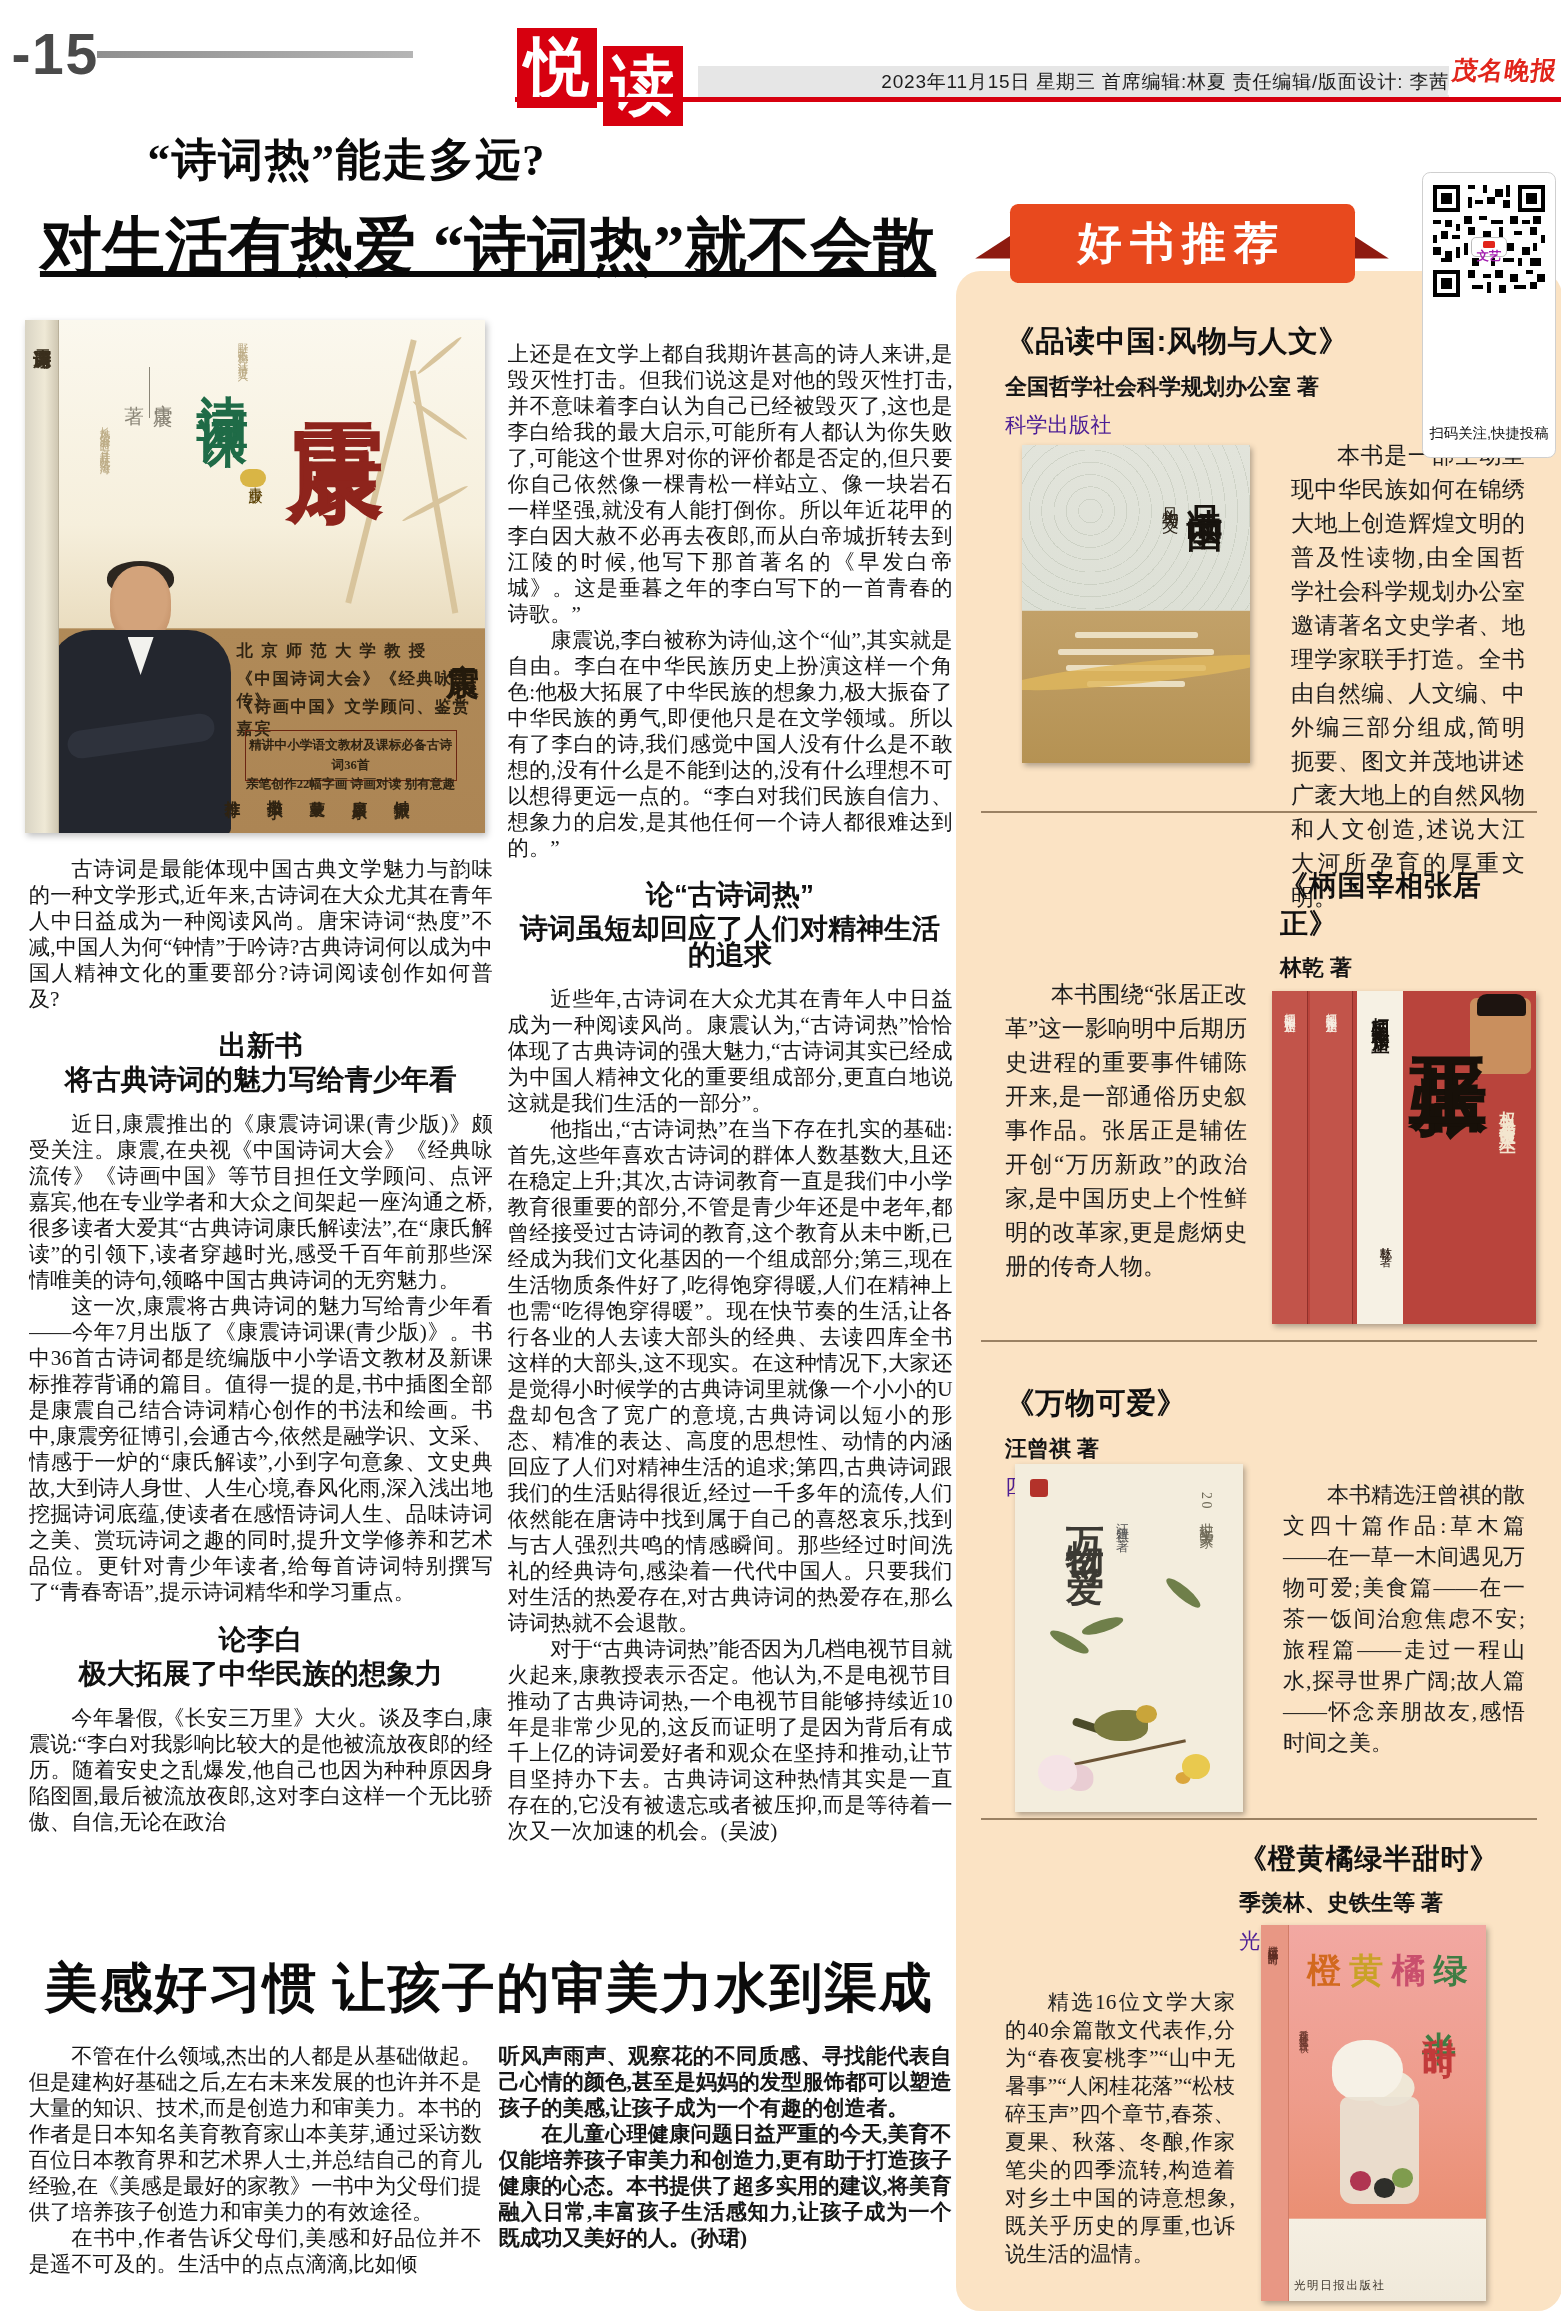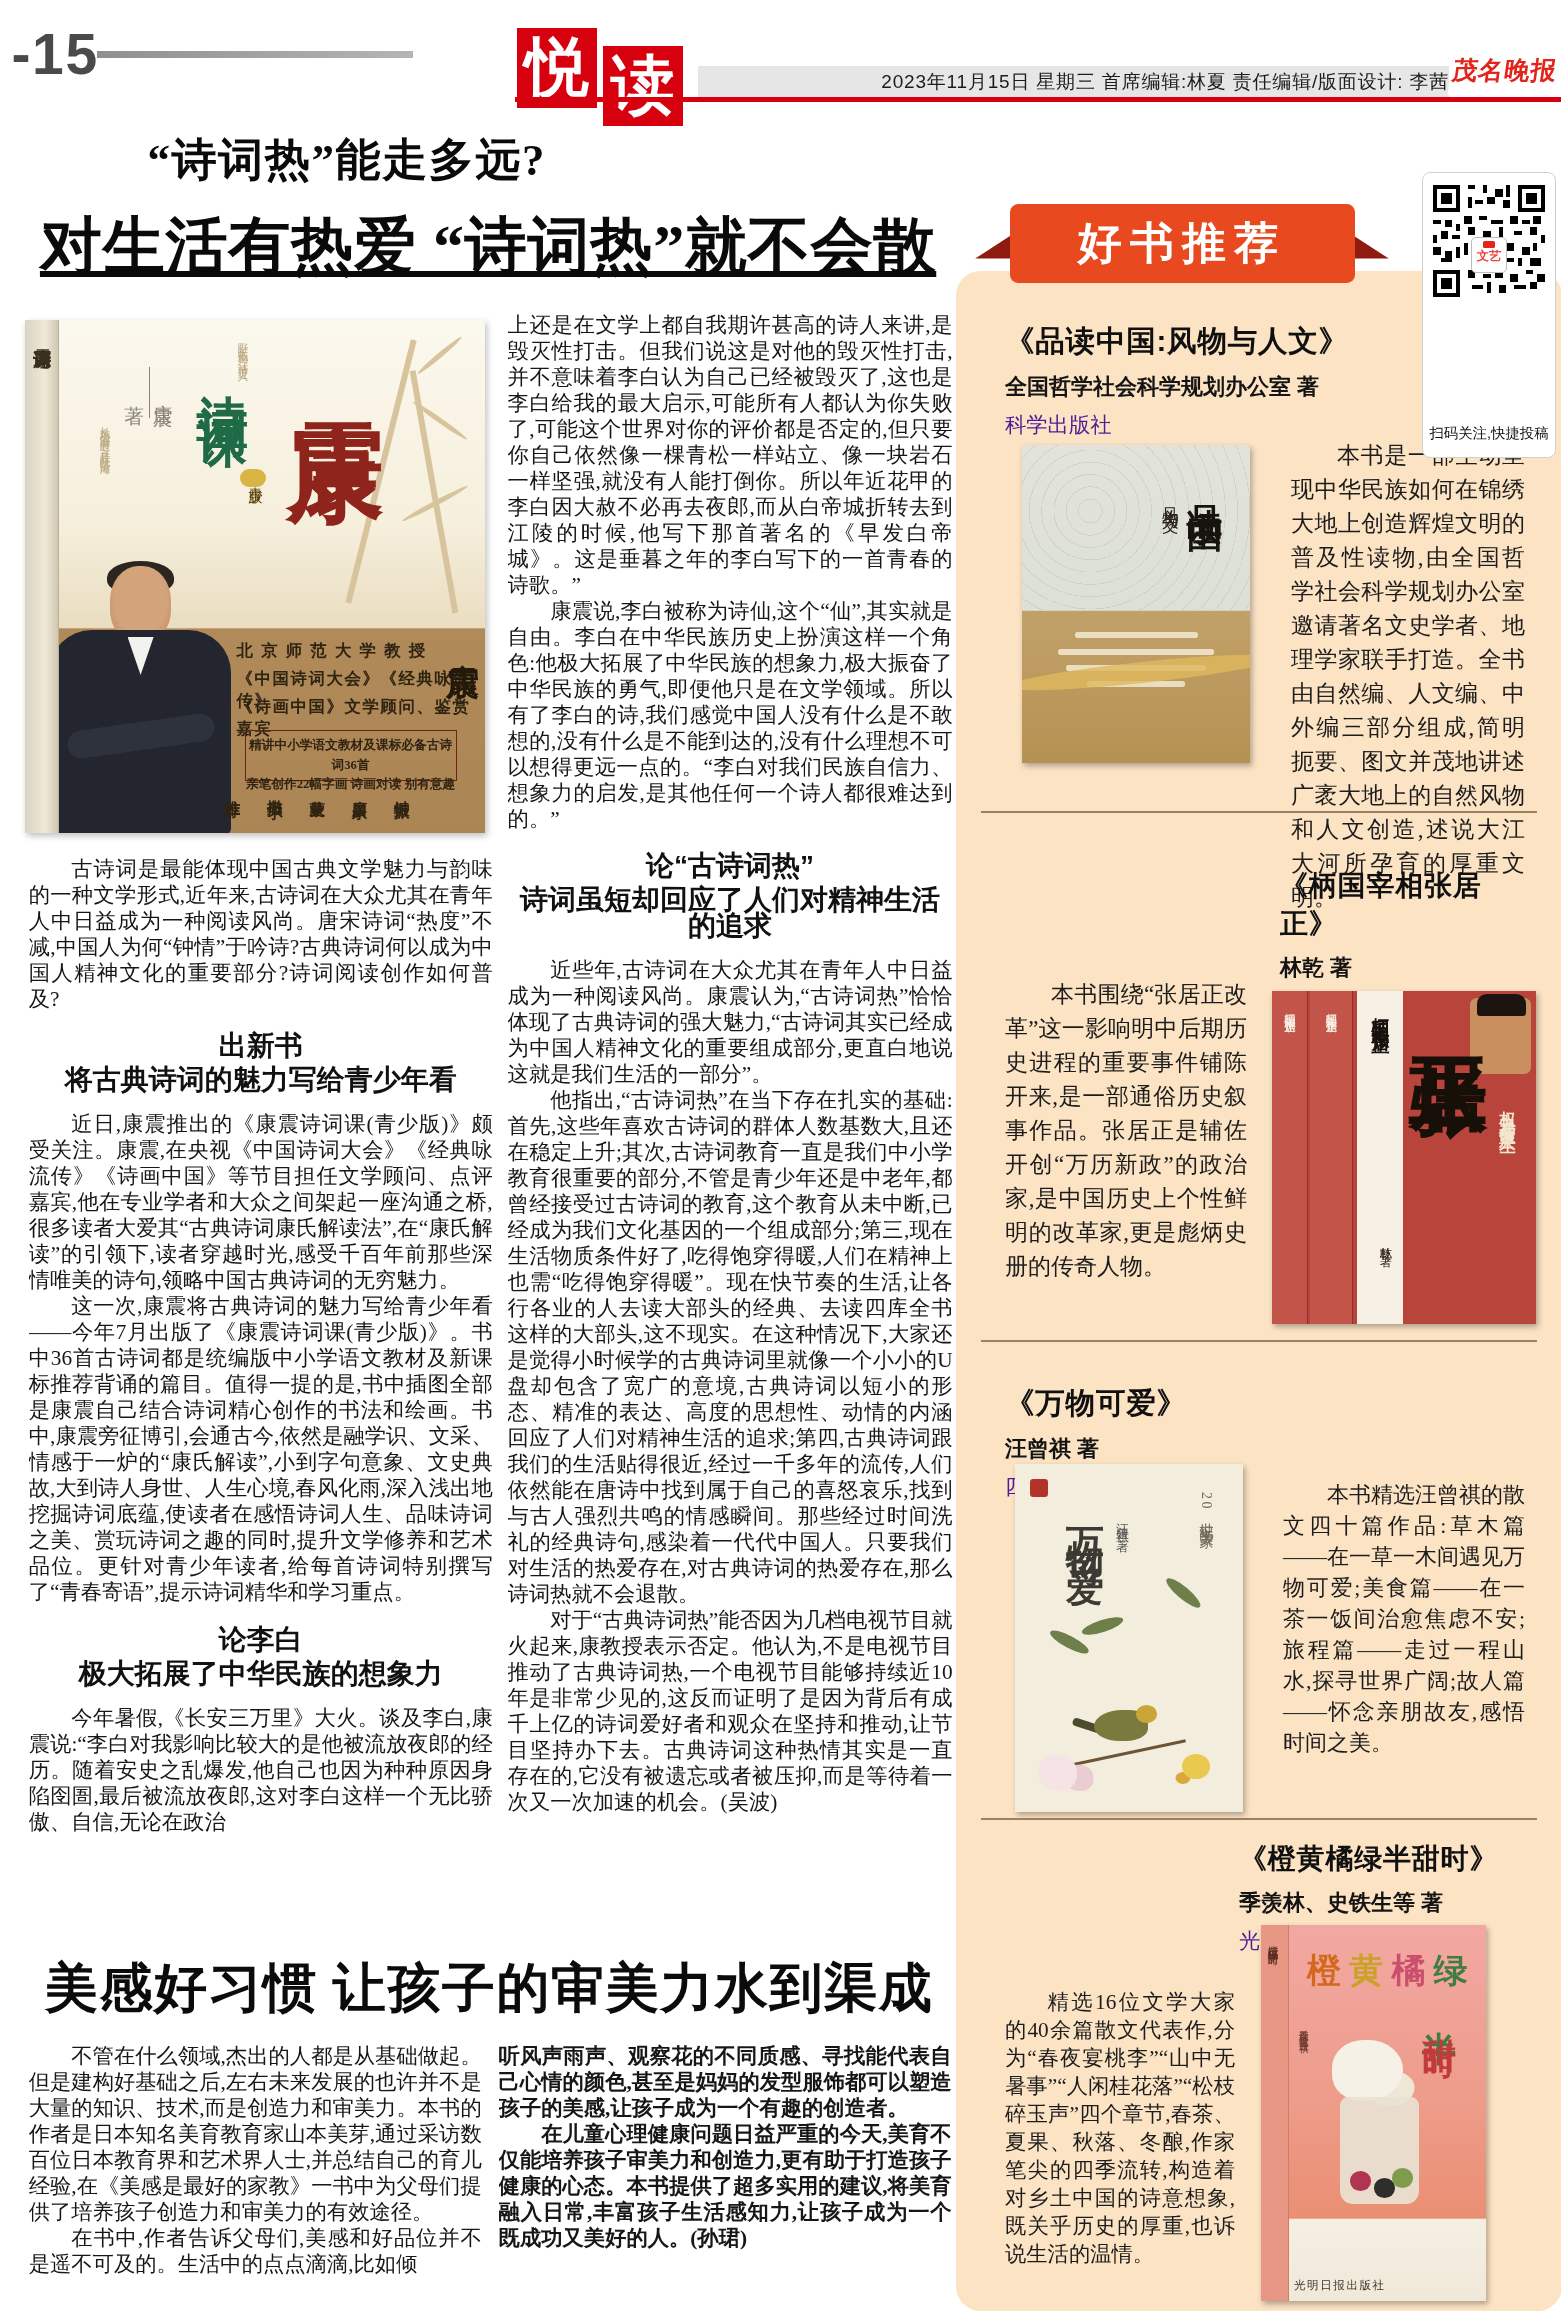--- a/index.html
+++ b/index.html
@@ -21,21 +21,21 @@
   .datebar{left:698px;top:66px;width:751px;height:31px;background:#e6e6e6;color:#1c1c1c;font-size:19px;line-height:31px;padding-left:23px;font-family:"Liberation Sans",sans-serif;letter-spacing:0.8px;text-align:right;}
   .redline{left:515px;top:97px;width:1046px;height:4.9px;background:var(--red);}
   .masthead{left:1451px;top:46px;width:107px;height:49px;background:#fff;color:#e1251b;font-size:25.4px;font-weight:bold;line-height:49px;text-align:center;transform:skewX(-8deg);letter-spacing:0.8px;}
 
   
   .main{left:24.6px;top:107px;width:927px;height:1818px;}
   .kicker{left:123px;top:23px;width:821px;text-align:left;font-size:45px;font-weight:bold;color:#0a0a0a;letter-spacing:1.6px;}
   .headline{left:0;top:97px;width:927px;text-align:center;font-size:62px;font-weight:bold;color:#0a0a0a;letter-spacing:0.8px;text-decoration:underline;}
   .col{font-size:21.3px;line-height:26px;color:#161616;text-align:justify;overflow:hidden;}
   .col p{text-indent:2em;}
-  .col p.noind{text-indent:0;}
+  .col p.noind{text-indent:0;margin-top:29px;}
   .sec-head{text-align:center;font-family:"Liberation Sans","DejaVu Sans",sans-serif;font-weight:bold;color:#111;padding:21.3px 0 18px 0;}
   .sec-head .l1{font-size:28px;margin-bottom:8.2px;}
   .sec-head .l2{font-size:28px;}
   .col1{left:4.1px;top:749px;width:464px;height:1060px;}
   .col2{left:483px;top:205px;width:445px;height:1607px;}
 
   
   .kz{left:0;top:213px;width:460px;height:513px;box-shadow:1.6px 2.5px 6.6px rgba(0,0,0,.25);}
   .kz-face{position:absolute;inset:0;background:linear-gradient(180deg,#fbf8ee 0%,#f6efdc 40%,#eaddc0 60%,#b08a58 60.2%,#ac8554 100%);overflow:hidden;}
   .kz-spine{position:absolute;left:0;top:0;width:34px;height:100%;background:linear-gradient(90deg,#d9d4c4,#efe9d6 60%,#cfc7b2);border-right:0.8px solid #b9b09a;}
@@ -72,21 +72,21 @@
 
   
   .panel{left:956px;top:271px;width:606px;height:2040px;background:var(--peach);border-radius:24.6px;}
   .ribbon{left:985px;top:204px;width:394px;height:82px;}
   .wingL,.wingR{position:absolute;top:6.6px;width:74px;height:48px;background:var(--wing);}
   .wingL{left:-9.8px;clip-path:polygon(0 100%,100% 0,100% 100%);}
   .wingR{right:-9.8px;clip-path:polygon(0 0,100% 100%,0 100%);}
   .ribbon-face{position:absolute;left:24.6px;top:0;width:345px;height:79px;background:var(--banner);border-radius:8.2px;color:#fff;text-align:center;line-height:79px;font-size:44px;font-weight:bold;letter-spacing:8.2px;}
   .qrbox{left:1422px;top:172px;width:134px;height:286px;background:#fff;border:1.6px solid #cfcfcf;border-radius:8.2px;text-align:center;padding-top:11.5px;}
   .qrbox svg{width:112px;height:112px;}
-  .qrlabel{position:absolute;left:50%;top:64px;transform:translate(-50%,0);background:#fff;border:0.8px solid #bbb;border-radius:4.9px;width:36px;height:36px;font-size:12.3px;font-weight:bold;color:#ef4444;line-height:14.8px;padding-top:3.3px;font-family:"Liberation Sans",sans-serif;}
+  .qrlabel{position:absolute;left:50%;top:64px;transform:translate(-50%,0);background:#fff;border:0.8px solid #bbb;border-radius:4.9px;width:36px;height:20px;font-size:12.3px;font-weight:bold;color:#a21caf;line-height:14.8px;padding-top:3.3px;font-family:"Liberation Sans",sans-serif;}
   .qrlabel i{display:block;width:11.5px;height:6.6px;background:#e1251b;margin:0 auto 1.6px auto;border-radius:1.6px;}
   .qrcap{margin-top:123px;font-size:14.4px;color:#111;letter-spacing:0px;font-family:"Liberation Sans",sans-serif;}
 
   .bk-title{font-size:29.5px;font-weight:bold;color:#101010;font-family:"Liberation Sans","DejaVu Sans",sans-serif;letter-spacing:0.8px;}
   .bk-author{font-size:22px;font-weight:bold;color:#141414;font-family:"Liberation Sans","DejaVu Sans",sans-serif;margin-top:9.8px;}
   .bk-pub{font-size:21.3px;color:#4c1d95;margin-top:8.2px;}
   .bk-desc{font-size:23px;line-height:34px;color:#1c1c1c;text-align:justify;text-indent:2em;}
   .divider{left:24.6px;width:556px;height:1.6px;background:#9a8163;position:absolute;}
 
   

